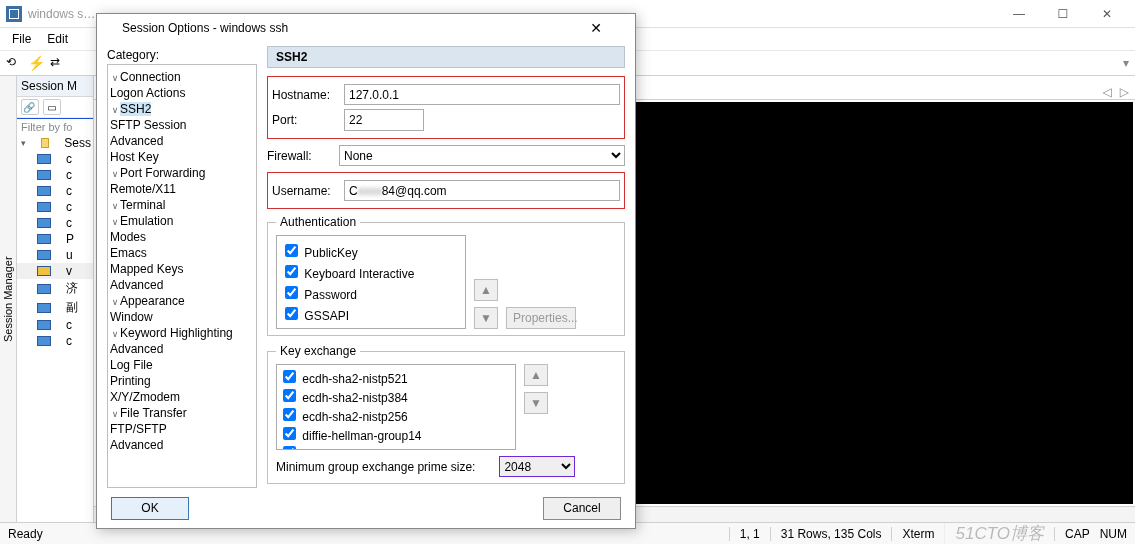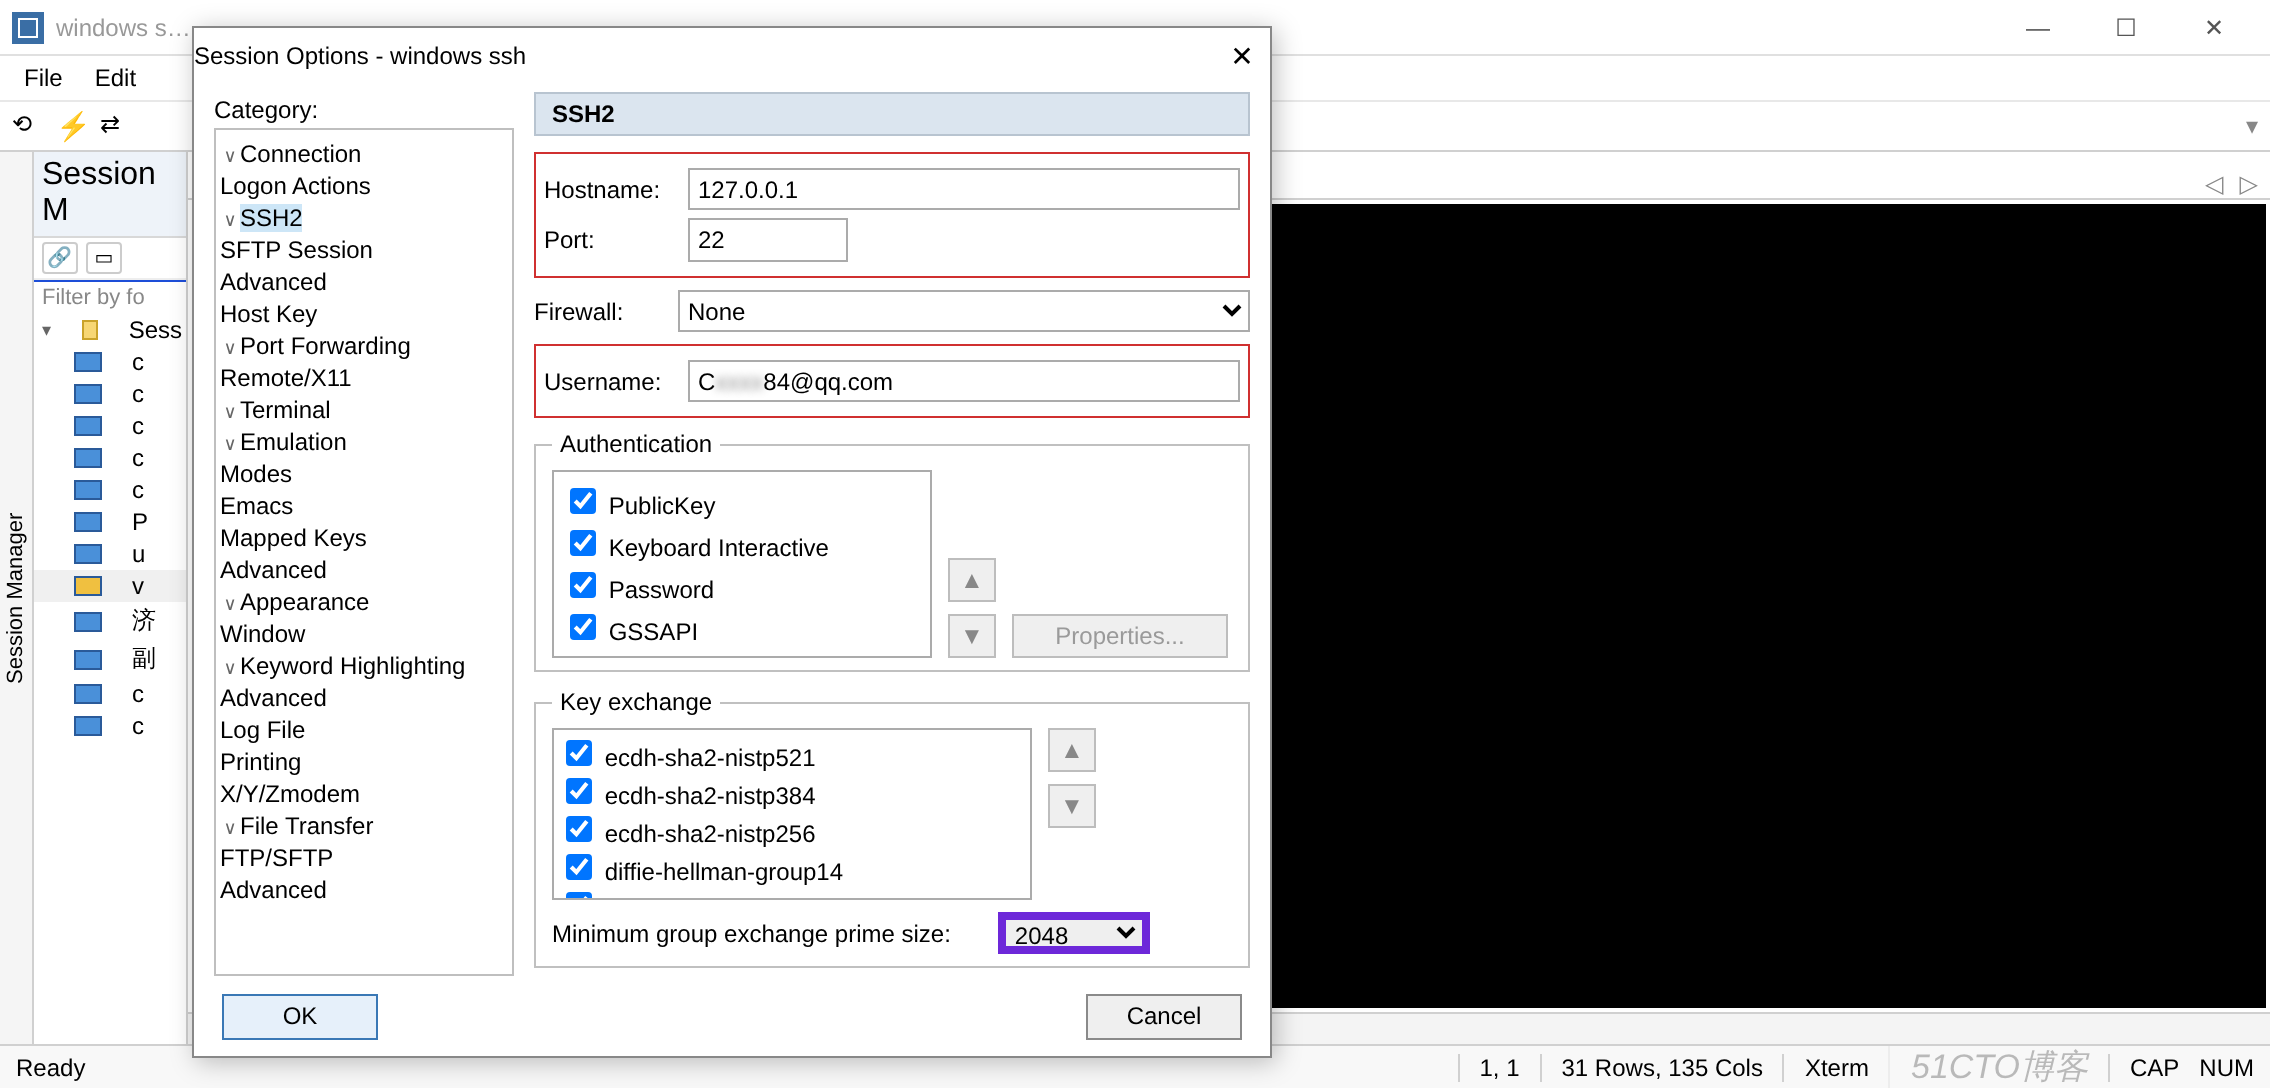--- a/index.html
+++ b/index.html
@@ -14,21 +14,21 @@
 .menubar { height: 22px; display: flex; align-items: center; padding: 0 4px;}
 .menubar span { padding: 2px 8px; }
 .toolbar-row { height: 26px; border-top:1px solid #e8e8e8;border-bottom: 1px solid #d0d0d0; display: flex; align-items: center; padding: 0 6px; gap:6px;}
 .tb-icon{width:16px;height:16px;display:inline-block;}
 .lightning{font-size:14px;}
 
 .main-area { display: flex; height: calc(544px - 28px - 22px - 26px - 22px); }
 .left-panel { width: 94px; border-right: 1px solid #d0d0d0; display:flex; overflow:hidden;}
 .side-tab{writing-mode:vertical-rl;transform:rotate(180deg);padding:6px 2px;font-size:11px;text-align:center;border-left:1px solid #d0d0d0;background:#f5f5f5;}
 .sm-body{flex:1;overflow:hidden;}
-.sm-title{background:#eef3f9;padding:3px 4px;font-size:16px;border-bottom:1px solid #d8d8d8;}
+.sm-title{background:#eef3f9;padding:3px 4px;font-size:12px;border-bottom:1px solid #d8d8d8;}
 .sm-tools{padding:2px 4px;display:flex;gap:4px;border-bottom:1px solid #eee;}
 .sm-tools span{border:1px solid #ccc;border-radius:2px;width:18px;height:16px;display:flex;align-items:center;justify-content:center;font-size:10px;}
 .filter{border-top:1px solid #1d4ed8;padding:2px 4px;color:#888;font-size:11px;}
 .sess-list div{display:flex;align-items:center;gap:15px;padding:1px 2px;}
 .sess-list .folder::before{content:"▾";font-size:9px;color:#666;margin-left:2px;}
 .sess-list .folder .fld{width:12px;height:10px;background:#f7d774;border:1px solid #caa32a;display:inline-block;}
 .sess-list .mon{width:14px;height:10px;background:#4a90d9;border:1px solid #2a5a99;display:inline-block;margin-left:18px;}
 .sess-list .sel{background:#f0f0f0;}
 .sess-list .hl .mon{background:#f0c040;}
 
@@ -37,21 +37,21 @@
 .terminal{flex:1;background:#000;margin:2px;}
 .hscroll{height:16px;border-top:1px solid #d0d0d0;background:#f4f4f4;}
 
 .statusbar { height: 22px; border-top: 1px solid #d0d0d0; display: flex; align-items: center; padding: 0 8px; background:#f8f8f8;}
 .statusbar .seg{padding:0 10px;border-left:1px solid #d0d0d0;}
 .statusbar .spacer{flex:1;}
 .watermark{opacity:.25;font-size:17px;font-style:italic;}
 
 
 .dialog { position: absolute; left: 96px; top: 13px; width: 540px; height: 516px; background: #fff; border: 1px solid #888; box-shadow: 2px 2px 12px rgba(0,0,0,.25); display:flex;flex-direction:column;}
-.dlg-title { height: 28px; display: flex; align-items: center; padding: 0 0; }
+.dlg-title { height: 28px; display: flex; align-items: center; padding: 0 25px; }
 .dlg-title .spacer{flex:1;}
 .dlg-title .x{width:28px;height:28px;display:flex;align-items:center;justify-content:center;font-size:14px;}
 .dlg-body{flex:1;display:flex;padding:4px 10px 0 10px;overflow:hidden;}
 .cat-col{width:150px;display:flex;flex-direction:column;}
 .cat-label{padding:2px 0;}
 .tree{flex:1;border:1px solid #bfbfbf;background:#fff;overflow:auto;padding:4px 2px;}
 .tree div{white-space:nowrap;padding:1px 0;}
 .tv{display:inline-block;width:10px;text-align:center;color:#666;font-size:9px;}
 .i0{padding-left:4px;}.i1{padding-left:18px;}.i2{padding-left:32px;}.i3{padding-left:46px;}
 .tree .sel{background:#cde6f7;}
@@ -64,26 +64,26 @@
 .form-row input[type=text].long{flex:1;border:1px solid #ababab;padding:2px 4px;height:21px;}
 .form-row select{flex:1;border:1px solid #ababab;height:21px;background:#fff;}
 .redbox{border:1.5px solid #d03030;padding:3px 4px;margin:2px 0;}
 fieldset{border:1px solid #c0c0c0;margin:4px 0;padding:6px 8px;}
 legend{padding:0 4px;}
 .auth-inner{display:flex;gap:8px;align-items:flex-end;}
 .auth-list{border:1px solid #ababab;width:190px;padding:4px;}
 .auth-list label{display:block;padding:1px 0;}
 .vbtn-col{display:flex;flex-direction:column;gap:6px;}
 .sqbtn{width:24px;height:22px;border:1px solid #bdbdbd;background:#efefef;display:flex;align-items:center;justify-content:center;color:#888;}
-.props-btn{width:108px;height:22px;border:1px solid #bdbdbd;background:#efefef;color:#9a9a9a;}
+.props-btn{width:70px;height:22px;border:1px solid #bdbdbd;background:#efefef;color:#9a9a9a;}
 .kx-list{border:1px solid #ababab;width:240px;height:86px;overflow-y:scroll;padding:2px;}
 .kx-list label{display:block;padding:0;}
 .kx-wrap{display:flex;gap:8px;align-items:flex-start;}
 .mg-row{display:flex;align-items:center;gap:24px;margin-top:6px;}
-.mg-row select{width:76px;border:4px solid #6d28d9;height:21px;}
+.mg-row select{width:76px;border:1px solid #6d28d9;height:21px;}
 .dlg-footer{height:40px;border-top:0;display:flex;align-items:center;justify-content:space-between;gap:10px;padding:0 14px;}
 .dlg-footer button{width:78px;height:23px;border:1px solid #8a8a8a;background:#efefef;}
 .dlg-footer button.primary{border:1px solid #3a78b5;background:#e6f0fa;}
 .blur{color:transparent;text-shadow:0 0 4px #888;}
 </style>
 </head>
 <body>
 
 <div class="app-titlebar">
   <span class="icon"></span>

